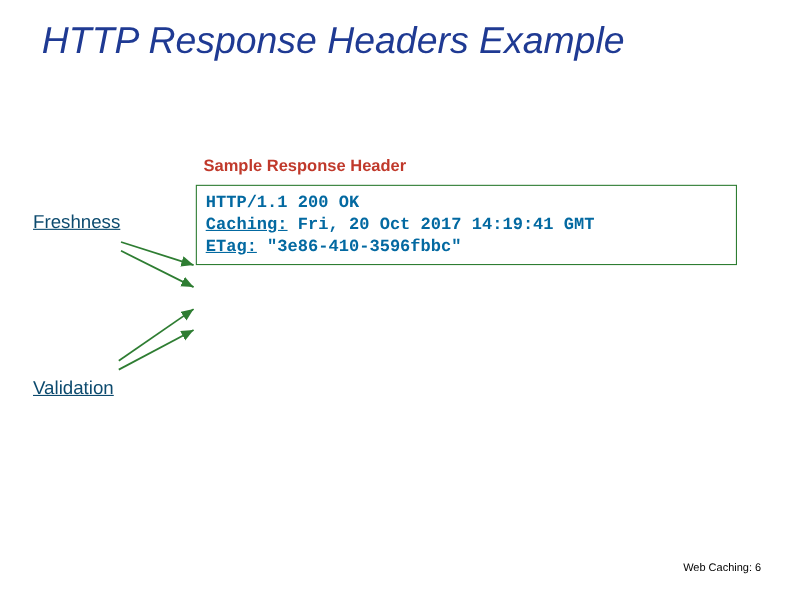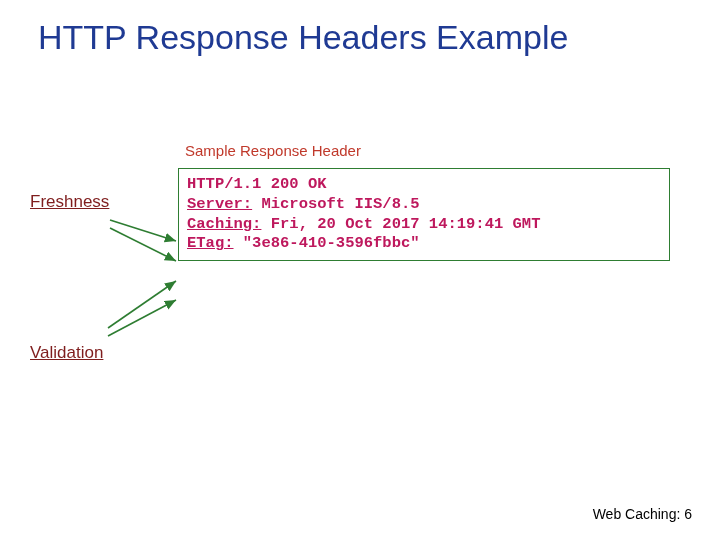--- a/index.html
+++ b/index.html
@@ -18,80 +18,81 @@
     padding: 18px 0 0 0;
   }
   .title {
     color: #1f3a93;
     font-size: 34px;
     font-weight: 400;
     line-height: 1.15;
     padding-left: 38px;
     padding-right: 40px;
     font-family: Arial, sans-serif;
+    font-style: italic;
   }
   .caption {
     color: #c0392b;
     font-size: 15px;
     position: absolute;
     left: 185px;
     top: 142px;
+    font-weight: bold;
   }
   .codebox {
     position: absolute;
     left: 178px;
     top: 168px;
     width: 492px;
     border: 1.5px solid #2e7d32;
     background: #fff;
     padding: 6px 8px;
     font-family: "Courier New", Courier, monospace;
     font-size: 15.5px;
     font-weight: bold;
     line-height: 1.28;
-    color: #be185d;
+    color: #0369a1;
     white-space: nowrap;
   }
   .codebox .line { display: block; }
   .codebox .k { text-decoration: underline; }
   .label {
     position: absolute;
     font-size: 17px;
     text-decoration: underline;
-    color: #7f1d1d;
+    color: #0c4a6e;
   }
   .label.freshness { left: 30px; top: 192px; }
   .label.validation { left: 30px; top: 343px; }
   svg.arrows {
     position: absolute;
     left: 0; top: 0;
     width: 720px; height: 540px;
     pointer-events: none;
   }
   .footer {
     position: absolute;
     right: 28px;
     bottom: 18px;
-    font-size: 14px;
+    font-size: 10px;
     color: #000;
   }
 </style>
 </head>
 <body>
 
 <div class="slide">
   <h1 class="title">HTTP Response Headers Example</h1>
   <div class="caption">Sample Response Header</div>
 
   <div class="label freshness">Freshness</div>
   <div class="label validation">Validation</div>
 
   <div class="codebox">
     <span class="line">HTTP/1.1 200 OK</span>
-    <span class="line"><span class="k">Server:</span><span> Microsoft IIS/8.5</span></span>
     <span class="line"><span class="k">Caching:</span><span> Fri, 20 Oct 2017 14:19:41 GMT</span></span>
     <span class="line"><span class="k">ETag:</span><span> "3e86-410-3596fbbc"</span></span>
   </div>
 
   <svg class="arrows">
     <defs>
       <marker id="arrowhead" markerWidth="8" markerHeight="8" refX="7" refY="3" orient="auto">
         <path d="M0,0 L7,3 L0,6 Z" fill="#2e7d32"></path>
       </marker>
     </defs>

